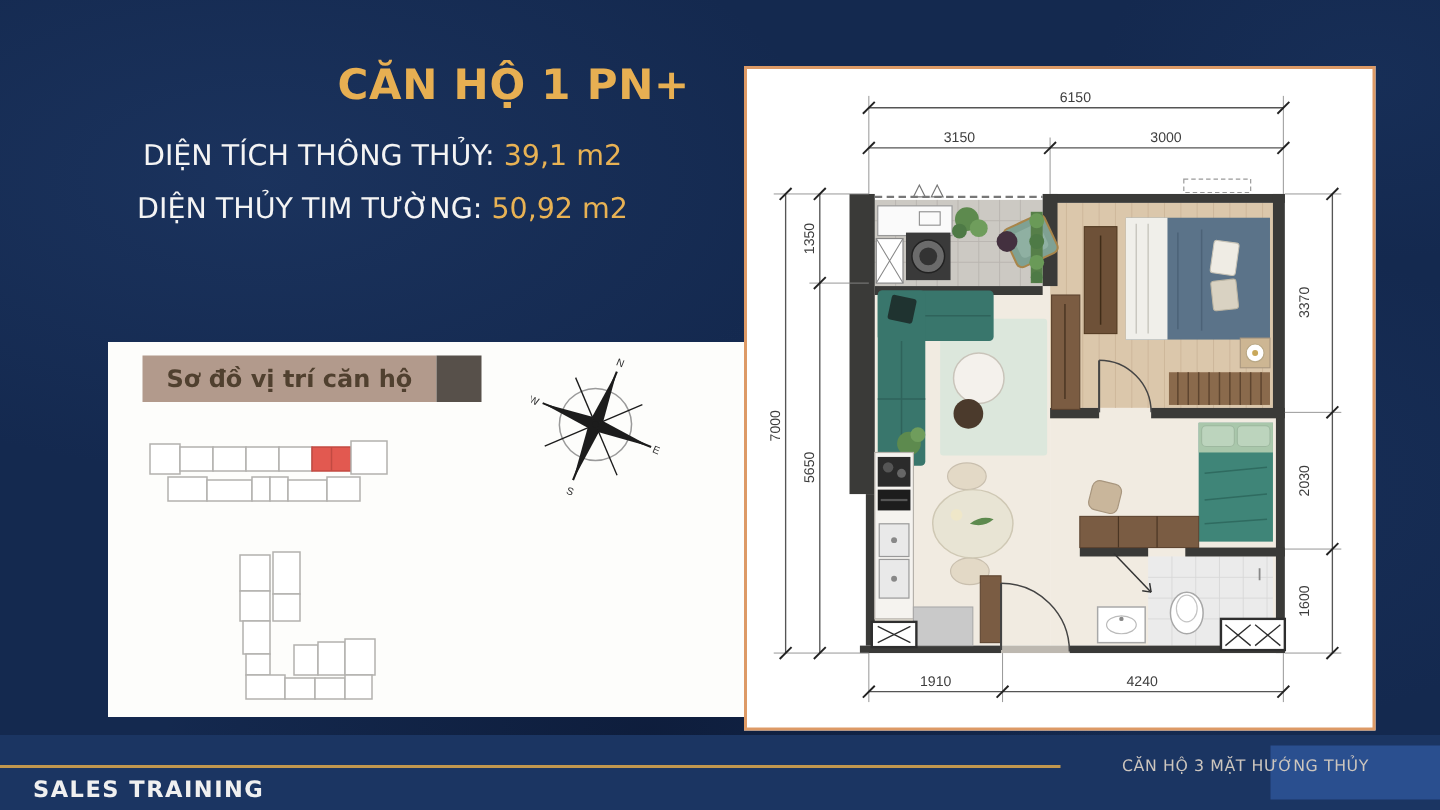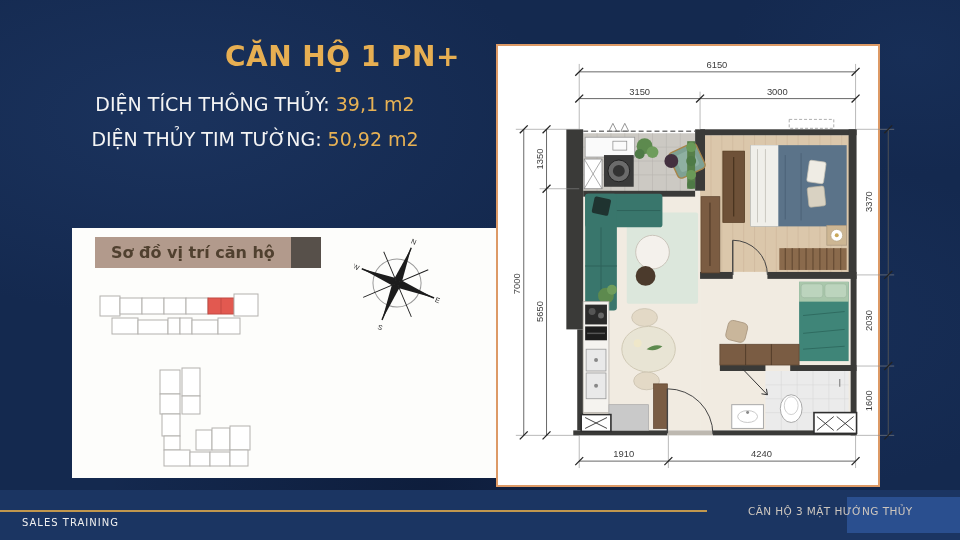--- a/index.html
+++ b/index.html
@@ -22,27 +22,27 @@
   .area-line{left:35px;width:440px;text-align:center;font-size:19px;font-weight:normal;color:#f4f4f4;white-space:nowrap;}
   .area-line .val{color:#e8b254;}
   #area1{top:93px;} #area2{top:128px;}
   
   #locbox{left:72px;top:228px;width:447px;height:250px;background:#fdfdfb;}
   #locheader{left:23px;top:9px;height:31px;display:flex;align-items:stretch;}
   #locheader .bar{background:#b29a8c;color:#50402f;font-size:16px;font-weight:bold;
     line-height:31px;padding:0 16px;white-space:nowrap;}
   #locheader .sq{width:30px;background:#57504a;}
   
-  #planpanel{left:496px;top:44px;width:384px;height:443px;background:#ffffff;
+  #planpanel{left:496px;top:44px;width:421px;height:443px;background:#ffffff;
     border:2px solid #dd9a66;box-sizing:border-box;}
   
   #footer-strip{left:0;top:490px;width:960px;height:50px;background:#1b3562;}
   #gold-line{left:0;top:510px;width:707px;height:2px;background:#c1974e;}
   #footer-right{left:712px;top:505px;font-size:10.5px;color:#cdc6be;white-space:nowrap;letter-spacing:.4px;margin-left:36px;}
-  #footer-left{left:22px;top:517px;font-size:10px;font-weight:normal;color:#f0f0f0;letter-spacing:1px;white-space:nowrap;}
+  #footer-left{left:22px;top:517px;font-size:15px;font-weight:bold;color:#f0f0f0;letter-spacing:1px;white-space:nowrap;}
   #corner-rect{left:847px;top:497px;width:113px;height:36px;background:#2a4f8f;}
   svg text{font-family:"Liberation Sans","DejaVu Sans",sans-serif;}
   .dimtxt{font-size:9.5px;fill:#3d3d3d;}
 </style>
 </head>
 <body>
 
 <div id="slide">
 
   <div id="title" class="abs">CĂN HỘ 1 PN+</div>

